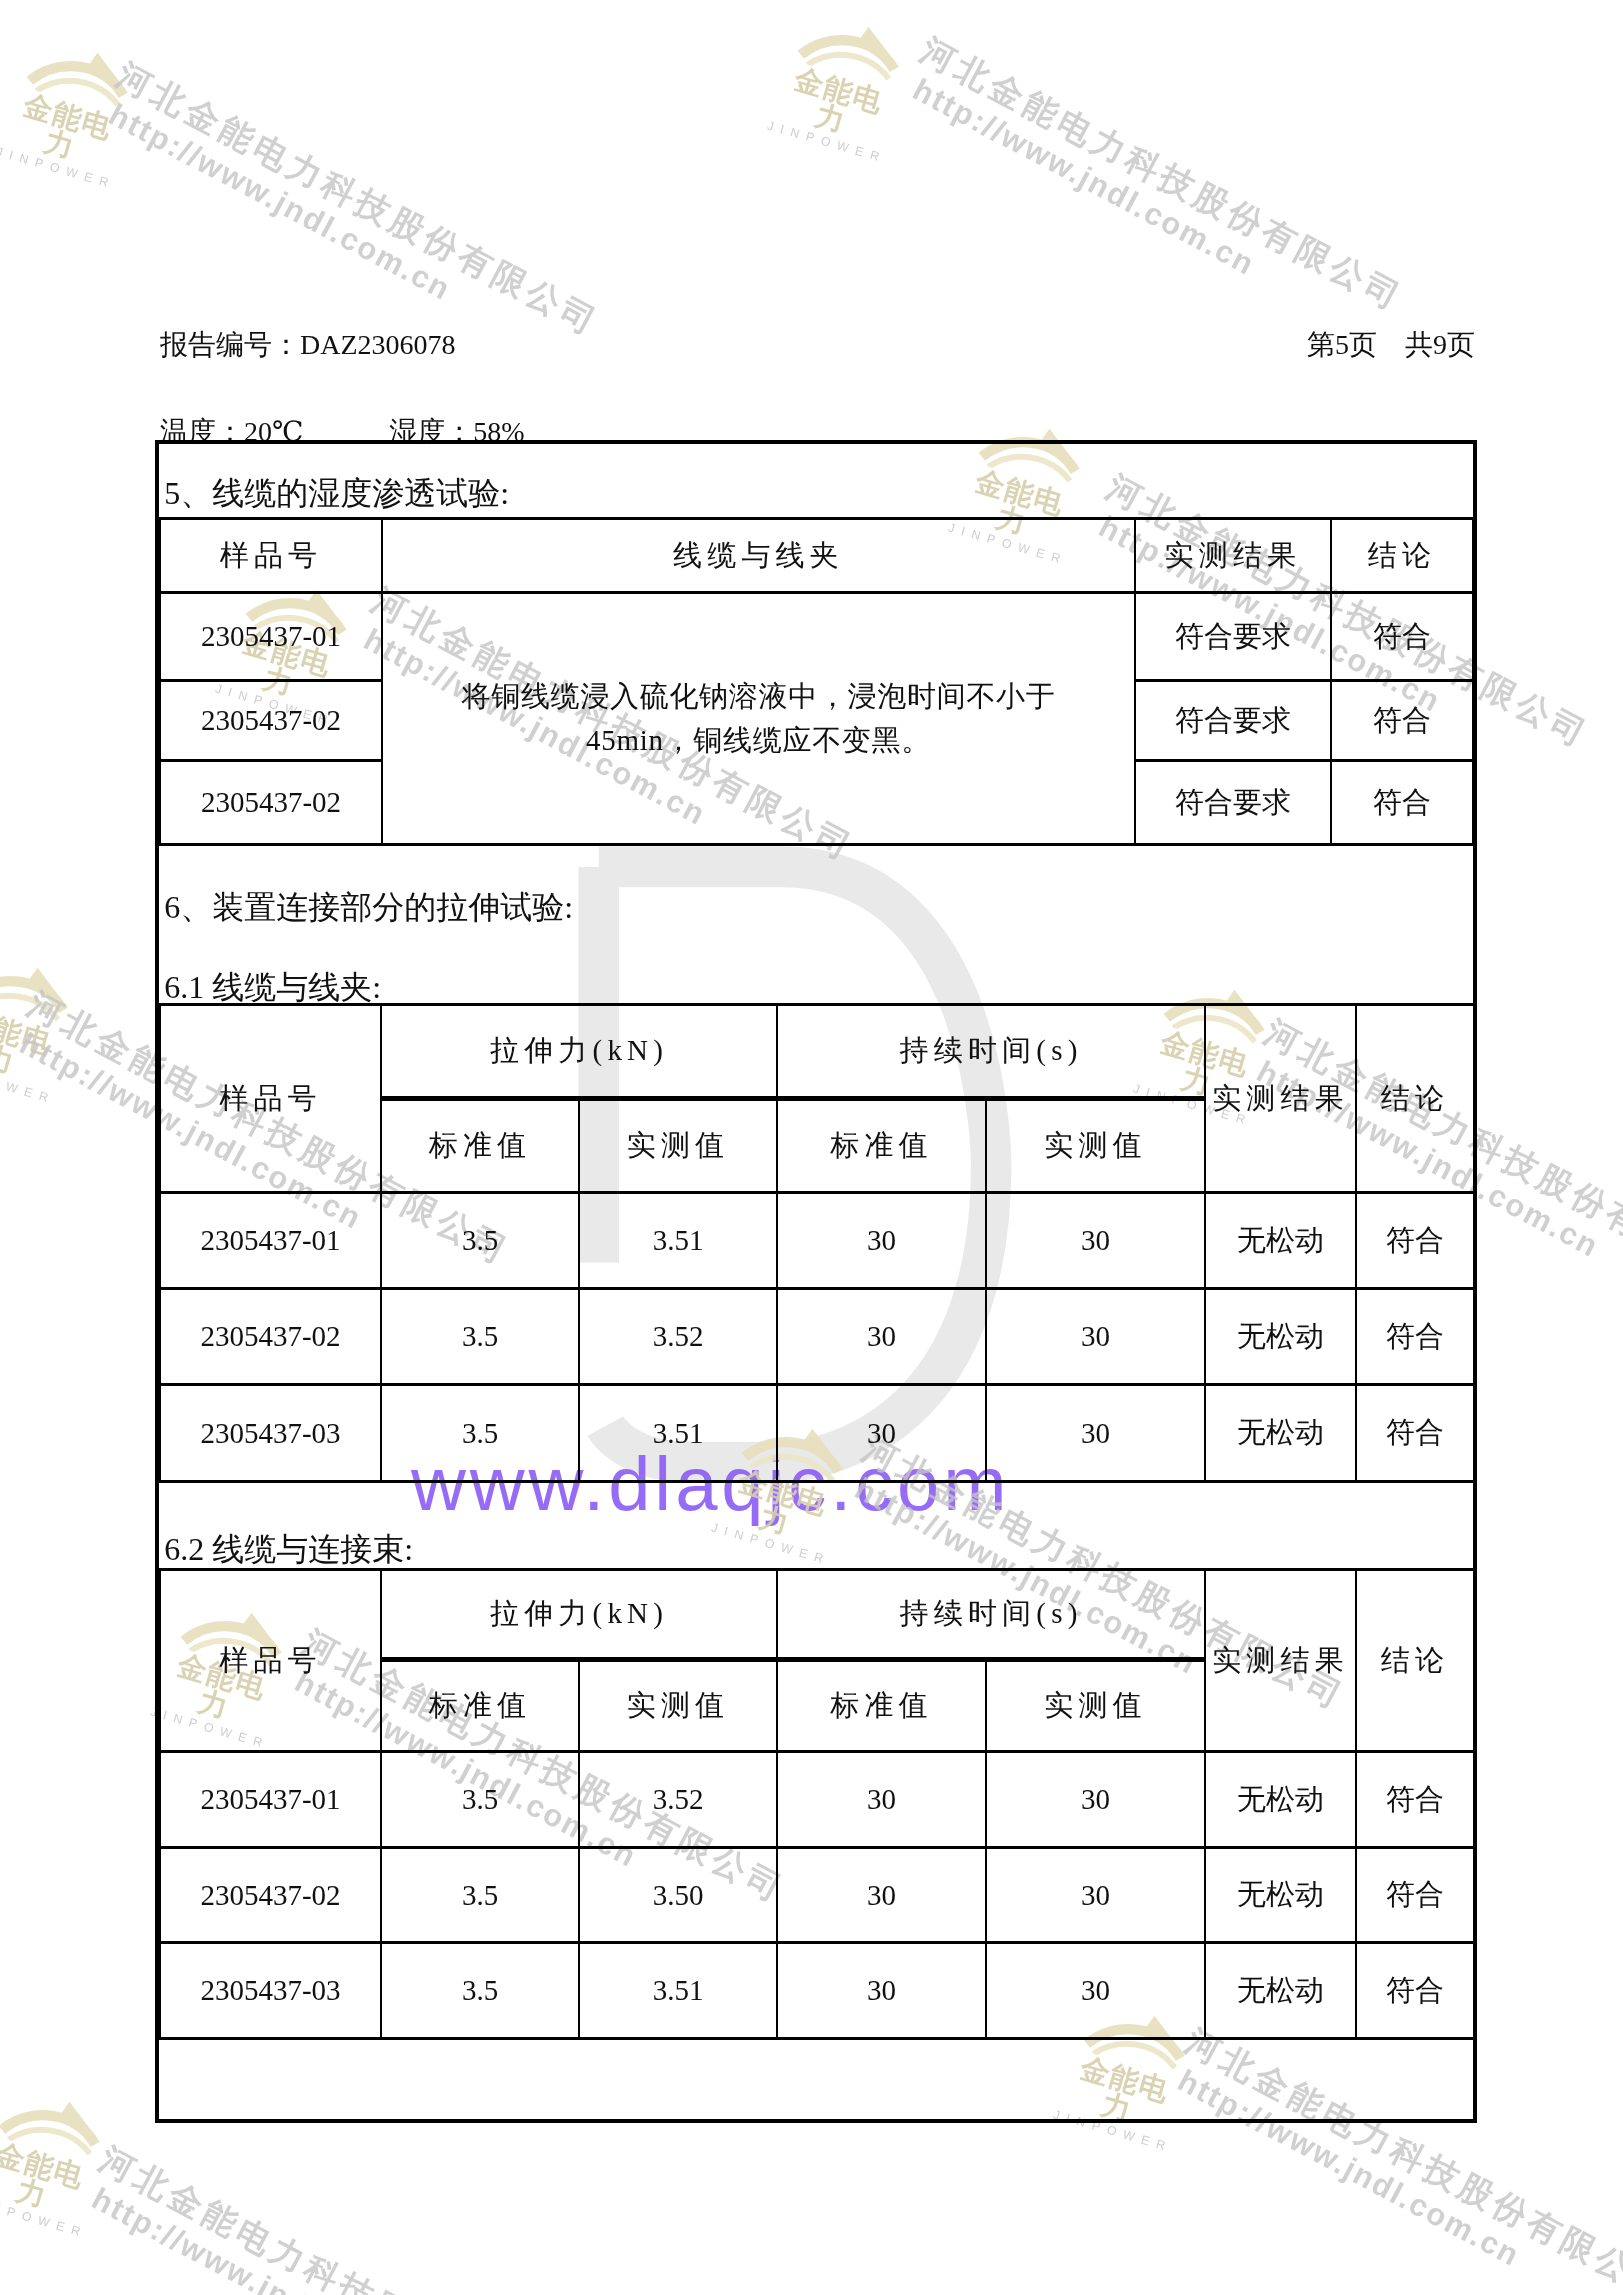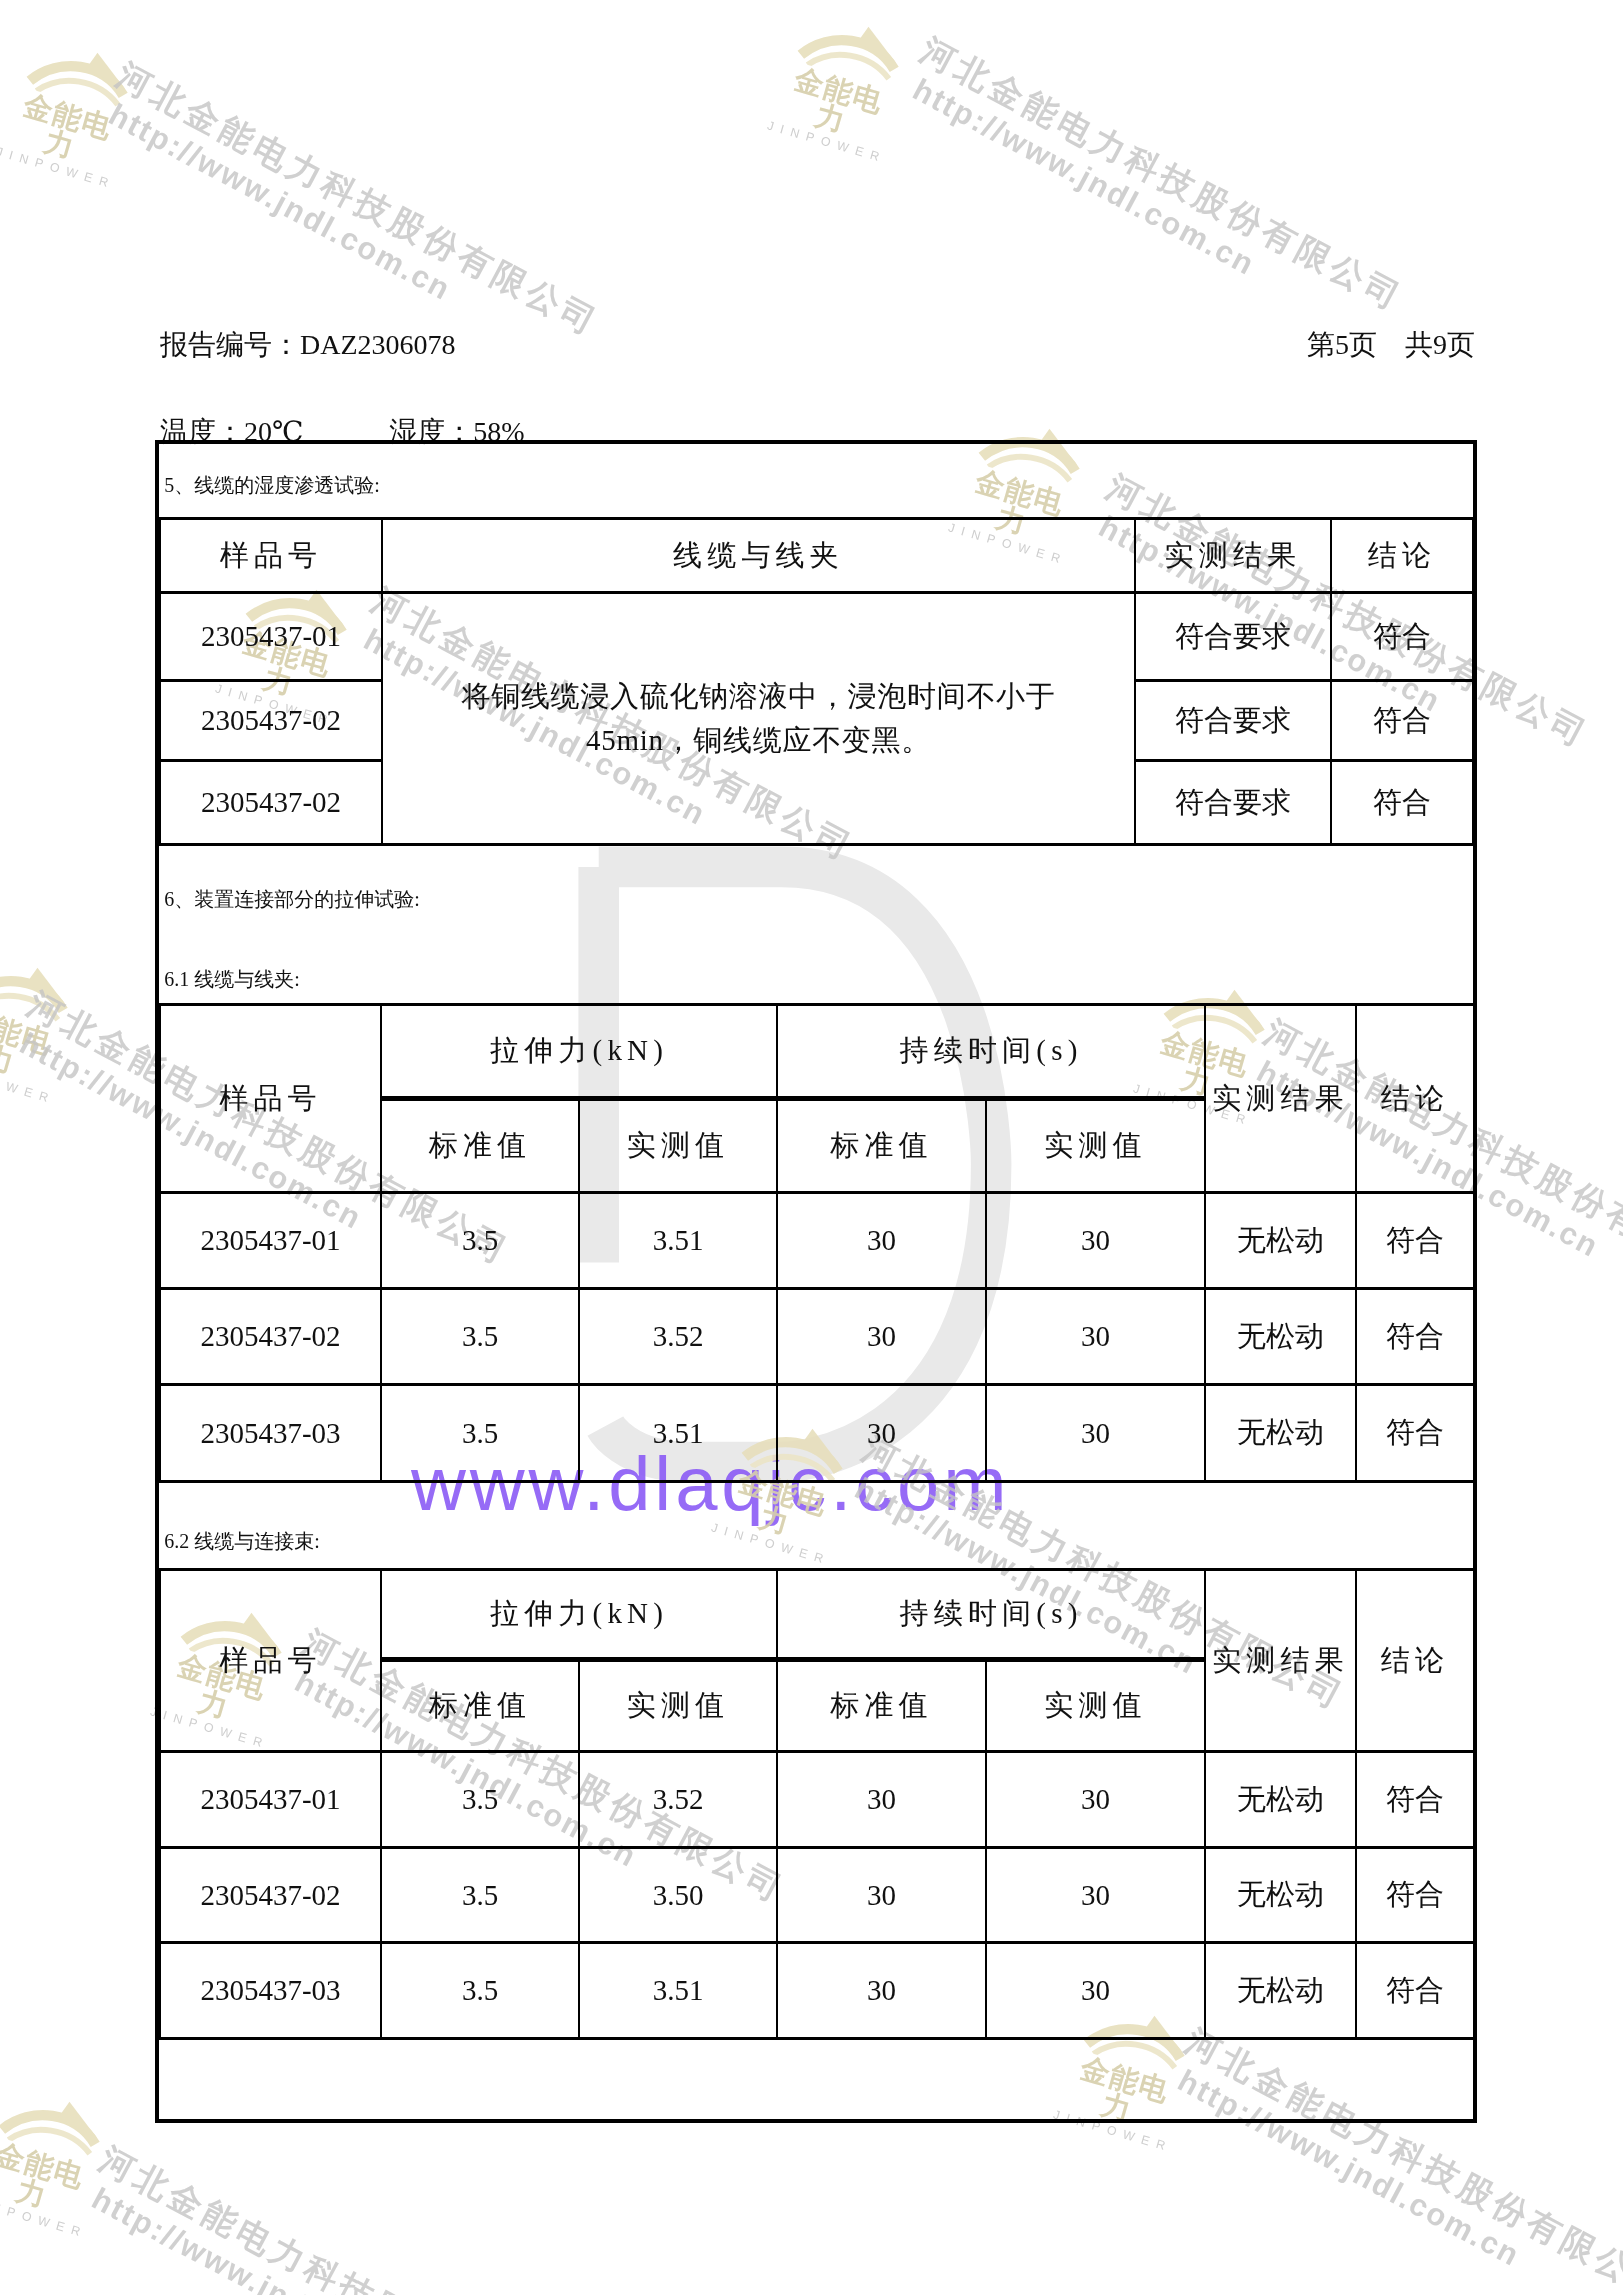--- a/index.html
+++ b/index.html
@@ -37,21 +37,21 @@
     font-size:62px;letter-spacing:2.6px;}
   .meta{position:absolute;font-size:28px;white-space:nowrap;}
   .meta-no{left:160px;top:326px;}
   .meta-page{right:148px;top:326px;}
   .meta-env{left:160px;top:383px;margin-top:30px;}
   .meta-env .hum{margin-left:79px;}
   .outer-box{
     position:absolute;left:155px;top:440px;width:1322px;height:1683px;
     border:4.6px solid #000;box-sizing:border-box;background:transparent;
   }
-  .sec-title{position:absolute;left:5.2px;font-size:20px;white-space:nowrap;}
+  .sec-title{position:absolute;left:5.2px;font-size:32px;white-space:nowrap;}
   .s5{top:27.5px;}
   .s6{top:442px;}
   .s61{top:522px;}
   .s62{top:1084px;}
   table.rpt{
     position:absolute;left:0;width:1313px;border-collapse:collapse;table-layout:fixed;
     background:transparent;
   }
   table.rpt td{
     border:2px solid #000;border-top-width:3.3px;border-bottom-width:3.3px;

